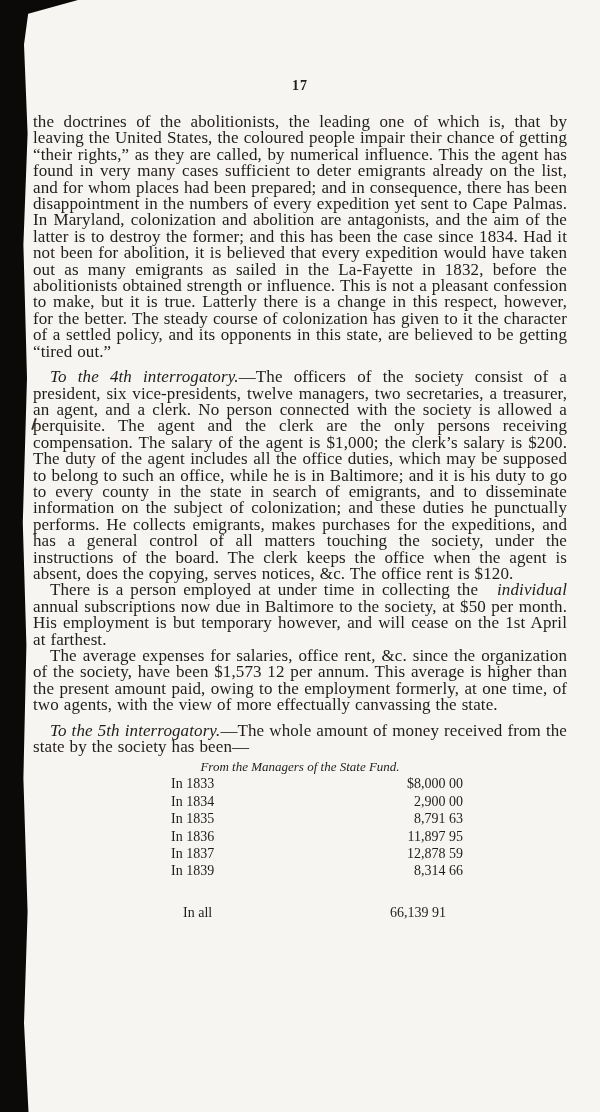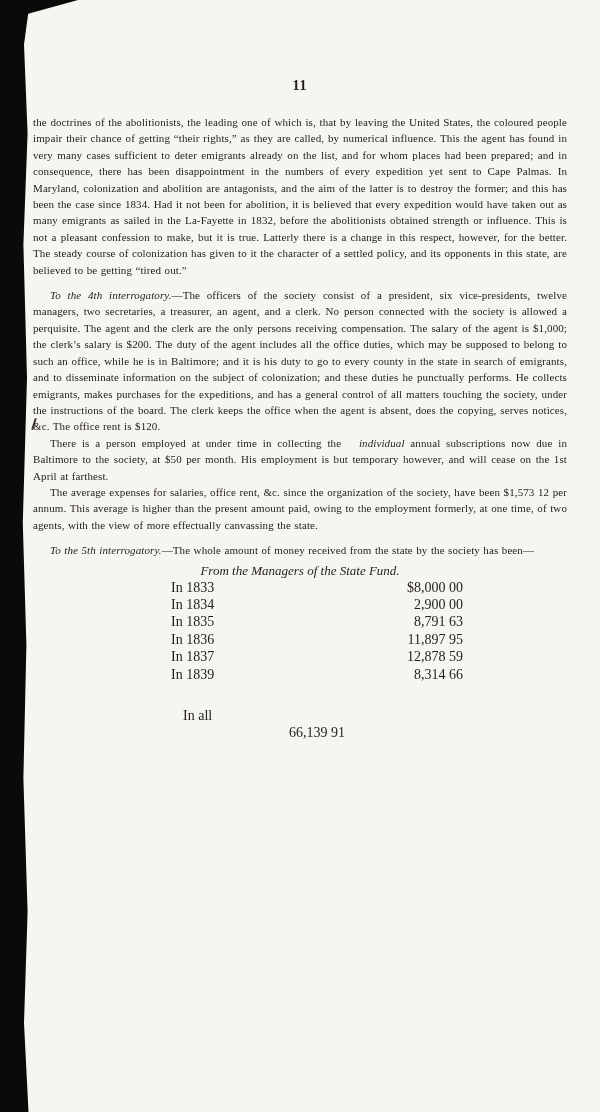--- a/index.html
+++ b/index.html
@@ -45,21 +45,21 @@
     width: 534px;
   }
   .page-number {
     text-align: center;
     font-size: 14px;
     letter-spacing: 1px;
     margin-bottom: 20px;
     font-weight: bold;
   }
   .para {
-    font-size: 11px;
+    font-size: 17px;
     line-height: 16.4px;
     text-align: justify;
     letter-spacing: 0.1px;
     word-spacing: 0.6px;
   }
   .para.indent { text-indent: 17px; }
   .para.gap-before { margin-top: 9px; }
   .lead-italic { font-style: italic; }
   .em-word { font-style: italic; margin-left: 12px; }
   .fund-heading {
@@ -81,38 +81,37 @@
   }
   .fund-row .amount {
     text-align: right;
     min-width: 90px;
   }
   .fund-total {
     display: flex;
     justify-content: space-between;
     line-height: 17.4px;
     margin-top: 24px;
-    flex-direction: column;
   }
   .fund-total .label { padding-left: 12px; }
   .fund-total .amount {
     text-align: center;
     min-width: 90px;
   }
 </style>
 </head>
 <body>
 
 <div class="scan-edge"></div>
 <div class="scan-corner"></div>
 <div class="scan-speck"></div>
 
 <div class="page">
 
-  <div class="page-number">11</div>
+  <div class="page-number">17</div>
 
   <p class="para">
     <span>the doctrines of the abolitionists, the leading one of which is, that by leaving the United States, the coloured people impair their chance of getting “their rights,” as they are called, by numerical influence.  This the agent has found in very many cases sufficient to deter emigrants already on the list, and for whom places had been prepared; and in consequence, there has been disappointment in the numbers of every expedition yet sent to Cape Palmas.  In Maryland, colonization and abolition are antagonists, and the aim of the latter is to destroy the former; and this has been the case since 1834.  Had it not been for abolition, it is believed that every expedition would have taken out as many emigrants as sailed in the La-Fayette in 1832, before the abolitionists obtained strength or influence. This is not a pleasant confession to make, but it is true.  Latterly there is a change in this respect, however, for the better.  The steady course of colonization has given to it the character of a settled policy, and its opponents in this state, are believed to be getting “tired out.”</span>
   </p>
 
 
   <p class="para indent gap-before">
     <span class="lead-italic">To the 4th interrogatory.</span><span>—The officers of the society consist of a president, six vice-presidents, twelve managers, two secretaries, a treasurer, an agent, and a clerk.  No person connected with the society is allowed a perquisite.  The agent and the clerk are the only persons receiving compensation.  The salary of the agent is $1,000; the clerk’s salary is $200. The duty of the agent includes all the office duties, which may be supposed to belong to such an office, while he is in Baltimore; and it is his duty to go to every county in the state in search of emigrants, and to disseminate information on the subject of colonization; and these duties he punctually performs.  He collects emigrants, makes purchases for the expeditions, and has a general control of all matters touching the society, under the instructions of the board.  The clerk keeps the office when the agent is absent, does the copying, serves notices, &amp;c.  The office rent is $120.</span>
   </p>
 

